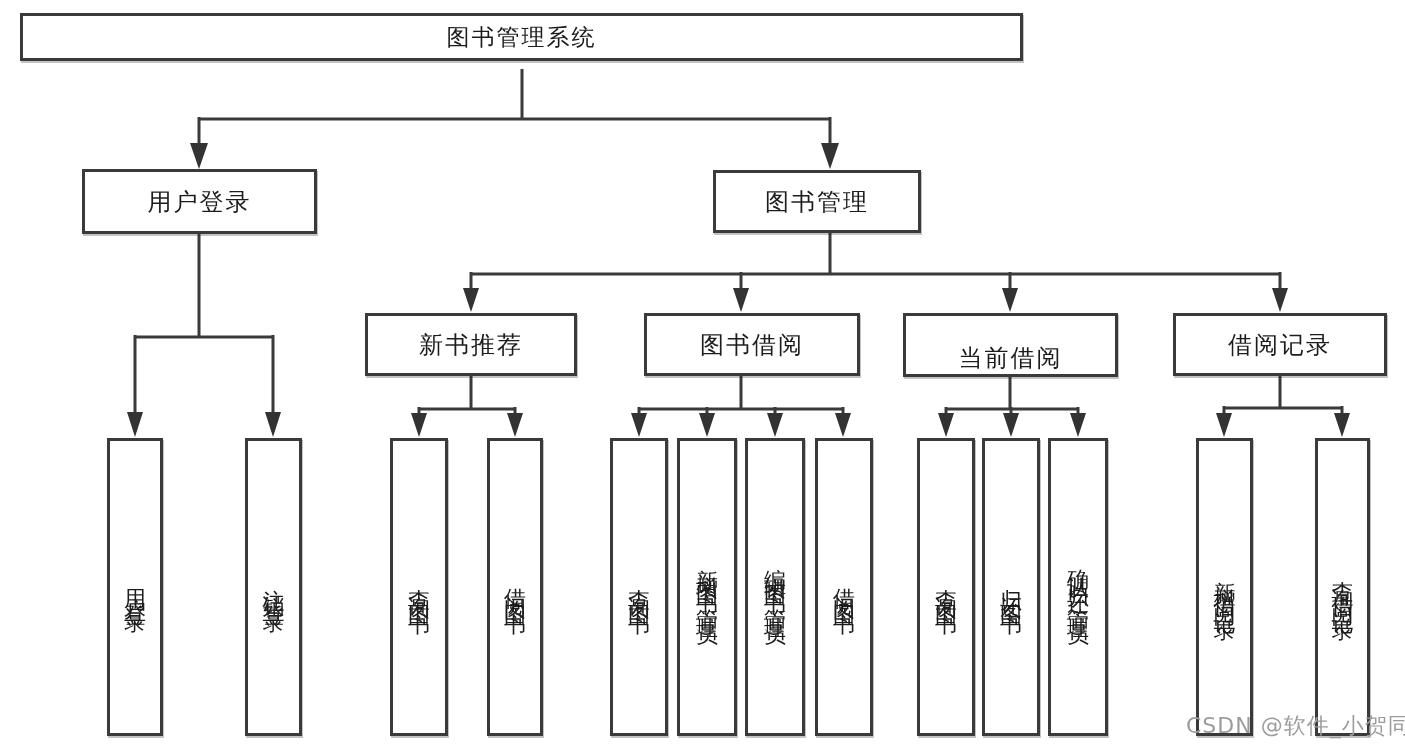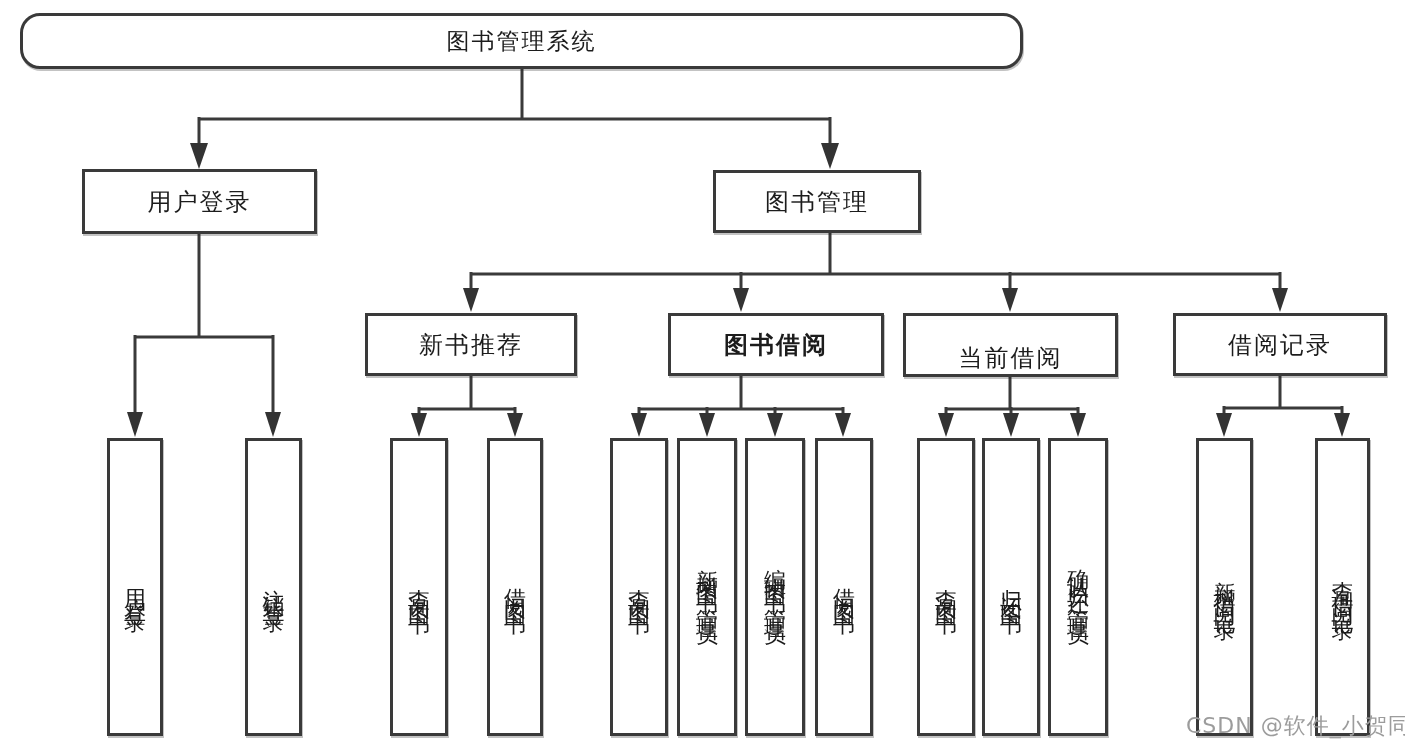--- a/index.html
+++ b/index.html
@@ -42,25 +42,25 @@
   }
   .leaf .label {
     writing-mode: vertical-rl;
     text-orientation: mixed;
     font-size: 22px;
     letter-spacing: 8px;
     line-height: 1.1;
     white-space: normal;
   }
   
-  .n-root           { left: 20px;   top: 13px;  width: 1003px; height: 56px; border-radius: 20px; }
+  .n-root           { left: 20px;   top: 13px;  width: 1003px; height: 48px; }
   .n-user-login     { left: 82px;   top: 169px; width: 235px;  height: 65px; }
   .n-book-mgmt      { left: 713px;  top: 170px; width: 208px;  height: 63px; }
   .n-new-book-rec   { left: 365px;  top: 313px; width: 212px;  height: 63px; }
-  .n-book-borrow    { left: 668px;  top: 313px; width: 216px;  height: 63px; font-weight: bold; }
+  .n-book-borrow    { left: 644px;  top: 313px; width: 216px;  height: 63px; }
   .n-current-borrow { left: 903px;  top: 313px; width: 215px;  height: 64px; align-items: flex-end; }
   .n-borrow-records { left: 1173px; top: 313px; width: 214px;  height: 63px; }
   .leaf { top: 438px; height: 298px; }
   .n-leaf-user-login { left: 107px;  width: 56px; }
   .n-leaf-logout     { left: 245px;  width: 57px; }
   .n-nbr-query       { left: 390px;  width: 58px; }
   .n-nbr-borrow      { left: 487px;  width: 56px; }
   .n-bb-query        { left: 610px;  width: 58px; }
   .n-bb-add          { left: 677px;  width: 60px; }
   .n-bb-edit         { left: 745px;  width: 60px; }

